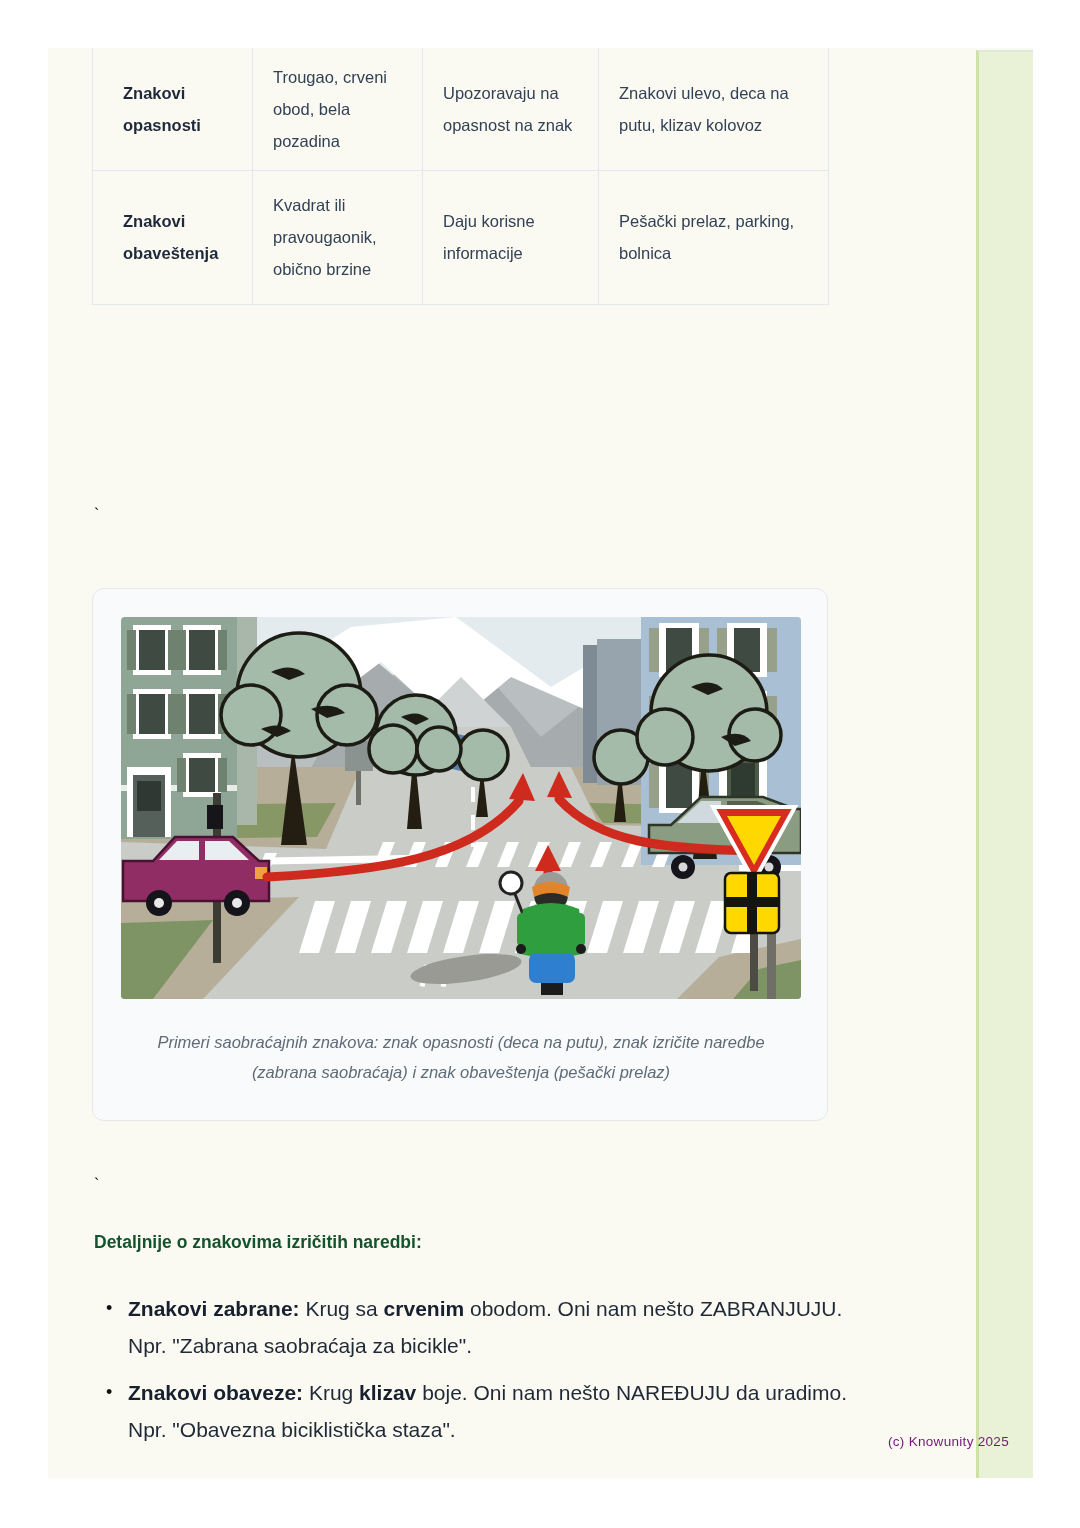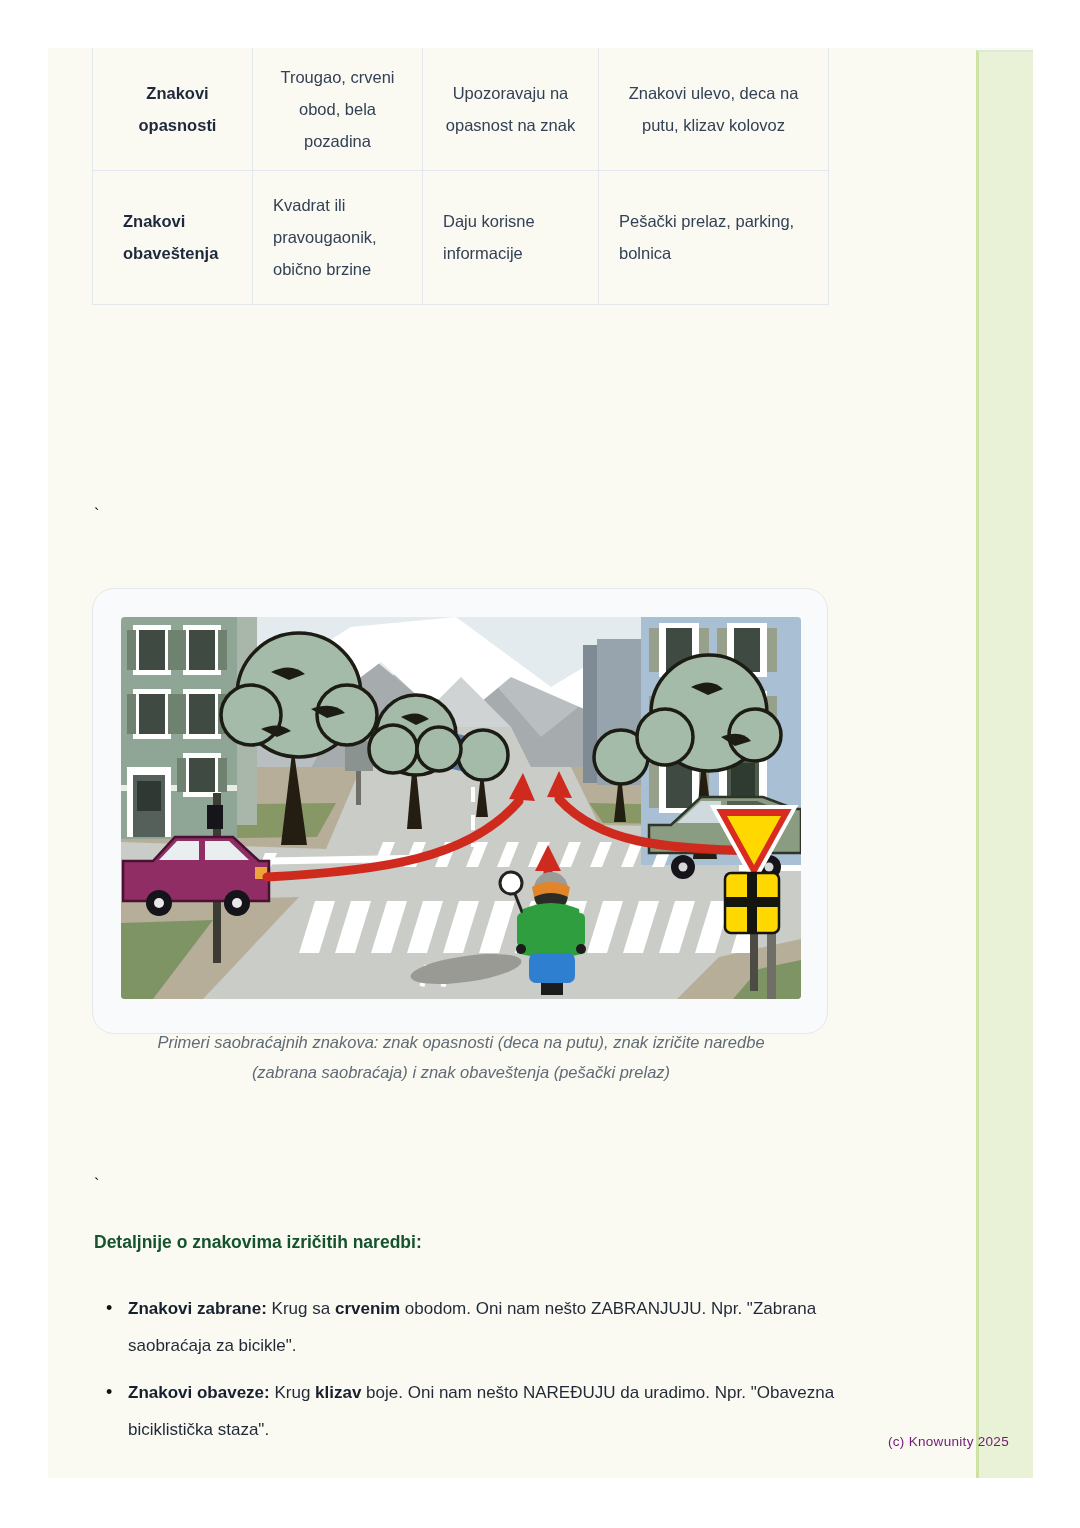--- a/index.html
+++ b/index.html
@@ -7,46 +7,46 @@
               font-family:"Liberation Sans", sans-serif; }
   .content { position:absolute; left:48px; top:48px; width:985px; height:1430px;
              background:#fbfaf2; }
   .green-bar { position:absolute; right:0; top:2px; width:57px; height:1428px;
                background:#e9f1d6; border-left:3px solid #cfe2a5; border-top:2px solid #dcead9; }
 
   
   .sign-table { position:absolute; left:44px; top:0; width:736px; border-collapse:collapse;
                 table-layout:fixed; font-size:16.5px; line-height:32px; color:#334155; }
   .sign-table td { border:1px solid #e3e8ee; border-top:none; padding:10px 20px; vertical-align:middle; }
-  .sign-table tr:first-child td { border-top:none;text-align:center; }
+  .sign-table tr:first-child td { border-top:none; }
   .sign-table tr { background:transparent; }
   .sign-table tr.alt { background:#f3f6f9; }
   .sign-table td.cat { font-weight:bold; color:#1e293b;padding-left:30px; }
   .sign-table col.c1 { width:160px; } .sign-table col.c2 { width:170px; }
   .sign-table col.c3 { width:176px; } .sign-table col.c4 { width:230px; }
   .sign-table tr.r1 { height:122px; } .sign-table tr.r2 { height:175px; } .sign-table tr.r3 { height:134px; }
 
   .tick { position:absolute; left:46px; font-size:16px; color:#111; }
   .tick.t1 { top:458px; } .tick.t2 { top:1128px; }
 
   
-  .figure-card { position:absolute; left:44px; top:540px; width:736px; height:446px;
-                 background:#f8fafc; border:1px solid #e5e8ea; border-radius:22px;padding-left:36px; }
+  .figure-card { position:absolute; left:44px; top:540px; width:736px; height:533px;
+                 background:#f8fafc; border:1px solid #e5e8ea; border-radius:12px;padding-left:36px; }
   .figure-card .art { position:absolute; left:28px; top:28px; width:680px; height:382px;
                       border-radius:4px; overflow:hidden; }
   .figure-card .caption { position:absolute; left:40px; top:438px; width:656px;
                           text-align:center; font-style:italic; color:#5f6b76;
                           font-size:16.5px; line-height:30px; }
 
   
   .details-heading { position:absolute; left:46px; top:1184px; font-weight:bold;
                      font-size:17.5px; color:#14532d; }
   .bullet-list { position:absolute; left:58px; top:1242px; width:760px; list-style:none; }
   .bullet-list li { position:relative; padding-left:22px; margin-bottom:10px;
-                    font-size:17px; line-height:37px; color:#1f2937; }
+                    font-size:21px; line-height:37px; color:#1f2937; }
   .bullet-list li::before { content:"•"; position:absolute; left:0; top:0; font-size:18px; color:#111; }
   .bullet-list .b { font-weight:bold; color:#16202e; }
 
   .copyright { position:absolute; left:840px; top:1386px; font-size:13.5px;
                color:#701a75; z-index:5; letter-spacing:.3px; }
 </style>
 </head>
 <body>
 
 <div class="content">

